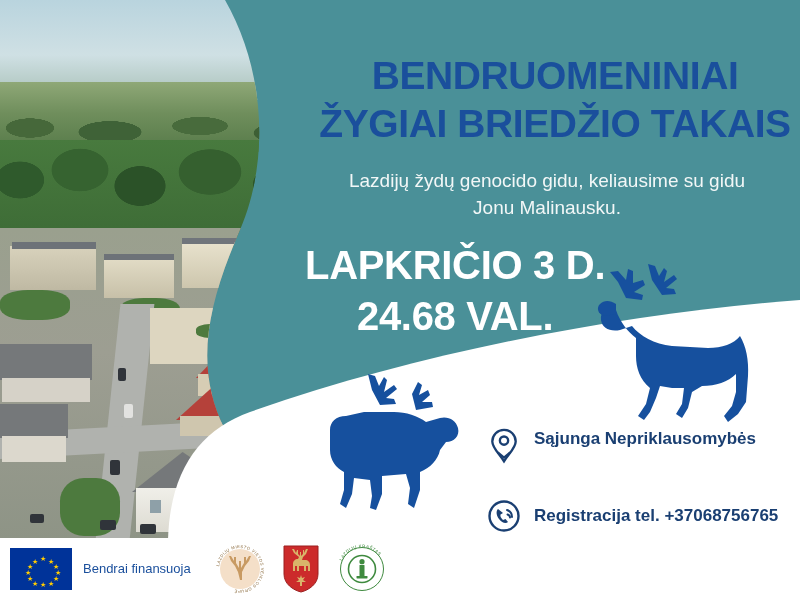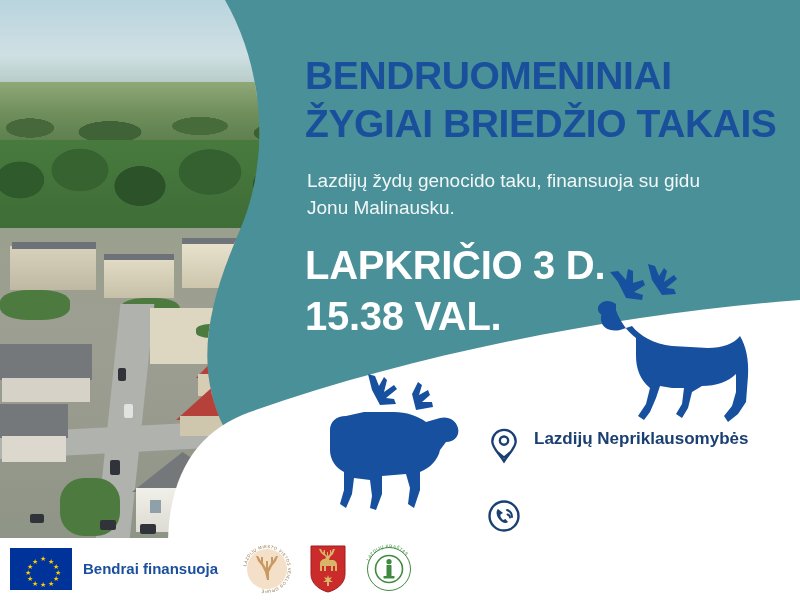--- a/index.html
+++ b/index.html
@@ -7,20 +7,21 @@
     padding: 0;
     background: #ffffff;
   }
   #poster {
     position: relative;
     width: 800px;
     height: 600px;
     overflow: hidden;
     background: #4a9098;
     font-family: "Liberation Sans", sans-serif;
+    text-align: center;
   }
 
   
   .photo-panel {
     position: absolute;
     left: 0; top: 0;
     width: 340px; height: 540px;
     overflow: hidden;
     clip-path: path("M0,0 L225,0 C265,70 270,160 240,230 C205,310 195,370 225,430 C255,490 250,520 225,540 L0,540 Z");
   }
@@ -142,22 +143,22 @@
   }
   .eu-star {
     position: absolute;
     color: #ffcc00;
     font-size: 7px;
     line-height: 7px;
   }
   .eu-text {
     margin-left: 11px;
     color: #1a4f9c;
-    font-size: 15px;
-    font-weight: bold;
+    font-size: 13px;
+    font-weight: normal;
     line-height: 1.3;
     white-space: nowrap;
   }
   .logo-circ {
     position: relative;
     width: 50px; height: 50px;
     flex: 0 0 50px;
   }
   .logo-vvg-disc {
     position: absolute; left: 5px; top: 5px;
@@ -264,47 +265,48 @@
       <path d="M26,48 C16,48 10,54 10,62 L10,82 C10,92 16,100 24,104 L24,122 L20,136 L26,140 L32,126 L34,110 L50,112 L52,128 L50,140 L56,142 L62,126 L62,108 L86,106 L90,120 L88,136 L94,140 L100,122 L100,104 C110,100 118,92 120,82 L126,74 C134,74 140,68 138,60 C136,52 128,48 120,50 L106,54 C98,48 86,44 74,44 L44,44 Z"></path>
     </g>
   </svg>
 
   <div class="headline">
     <div>BENDRUOMENINIAI</div>
     <div>ŽYGIAI BRIEDŽIO TAKAIS</div>
   </div>
 
   <div class="subtitle">
-    <div>Lazdijų žydų genocido taku, finansuoja su gidu</div>
+    <div>Lazdijų žydų genocido gidu, keliausime su gidu</div>
     <div>Jonu Malinausku.</div>
   </div>
 
   <div class="datetime">
     <div>LAPKRIČIO 3 D.</div>
-    <div>15.38 VAL.</div>
+    <div>24.68 VAL.</div>
   </div>
 
   <div class="info-row venue">
     <svg class="info-icon" viewBox="0 0 34 40">
       <path d="M17,2 C9.8,2 4,7.8 4,15 C4,22 12,29 17,37 C22,29 30,22 30,15 C30,7.8 24.2,2 17,2 Z" fill="none" stroke="#1a3f72" stroke-width="2.6"></path>
       <circle cx="17" cy="14" r="4.6" fill="none" stroke="#1a3f72" stroke-width="2.6"></circle>
       <path d="M10,27 L17,33 L24,27" fill="none" stroke="#1a3f72" stroke-width="2.6" stroke-linejoin="round"></path>
     </svg>
     <div class="info-text">
-      <div>Lazdijų Nepriklausomybės</div>
+      <div>Sąjunga Nepriklausomybės</div>
     </div>
   </div>
 
   <div class="info-row phone">
     <svg class="info-icon" viewBox="0 0 34 34">
       <circle cx="17" cy="17" r="14.5" fill="none" stroke="#1a3f72" stroke-width="2.4"></circle>
       <path d="M11,10 C9,12 9,16 12,20 C15,24 19,25 21,23 L18.5,20 L16,21 C14,19 13,17.5 13.5,15.5 L16,14 Z" fill="#1a3f72"></path>
       <path d="M20,11 C23,12 25,15 25,18" fill="none" stroke="#1a3f72" stroke-width="2" stroke-linecap="round"></path>
       <path d="M20.5,15.5 C22,16 23,17 23,18.5" fill="none" stroke="#1a3f72" stroke-width="2" stroke-linecap="round"></path>
     </svg>
+    <div class="info-text">Registracija tel. +37068756765</div>
   </div>
 
   <div class="logo-bar">
 
     <div class="eu-flag">
       <span class="eu-star" style="left:30px;top:7px;">★</span>
       <span class="eu-star" style="left:38px;top:9.5px;">★</span>
       <span class="eu-star" style="left:43px;top:15px;">★</span>
       <span class="eu-star" style="left:45px;top:21px;">★</span>
       <span class="eu-star" style="left:43px;top:27px;">★</span>

